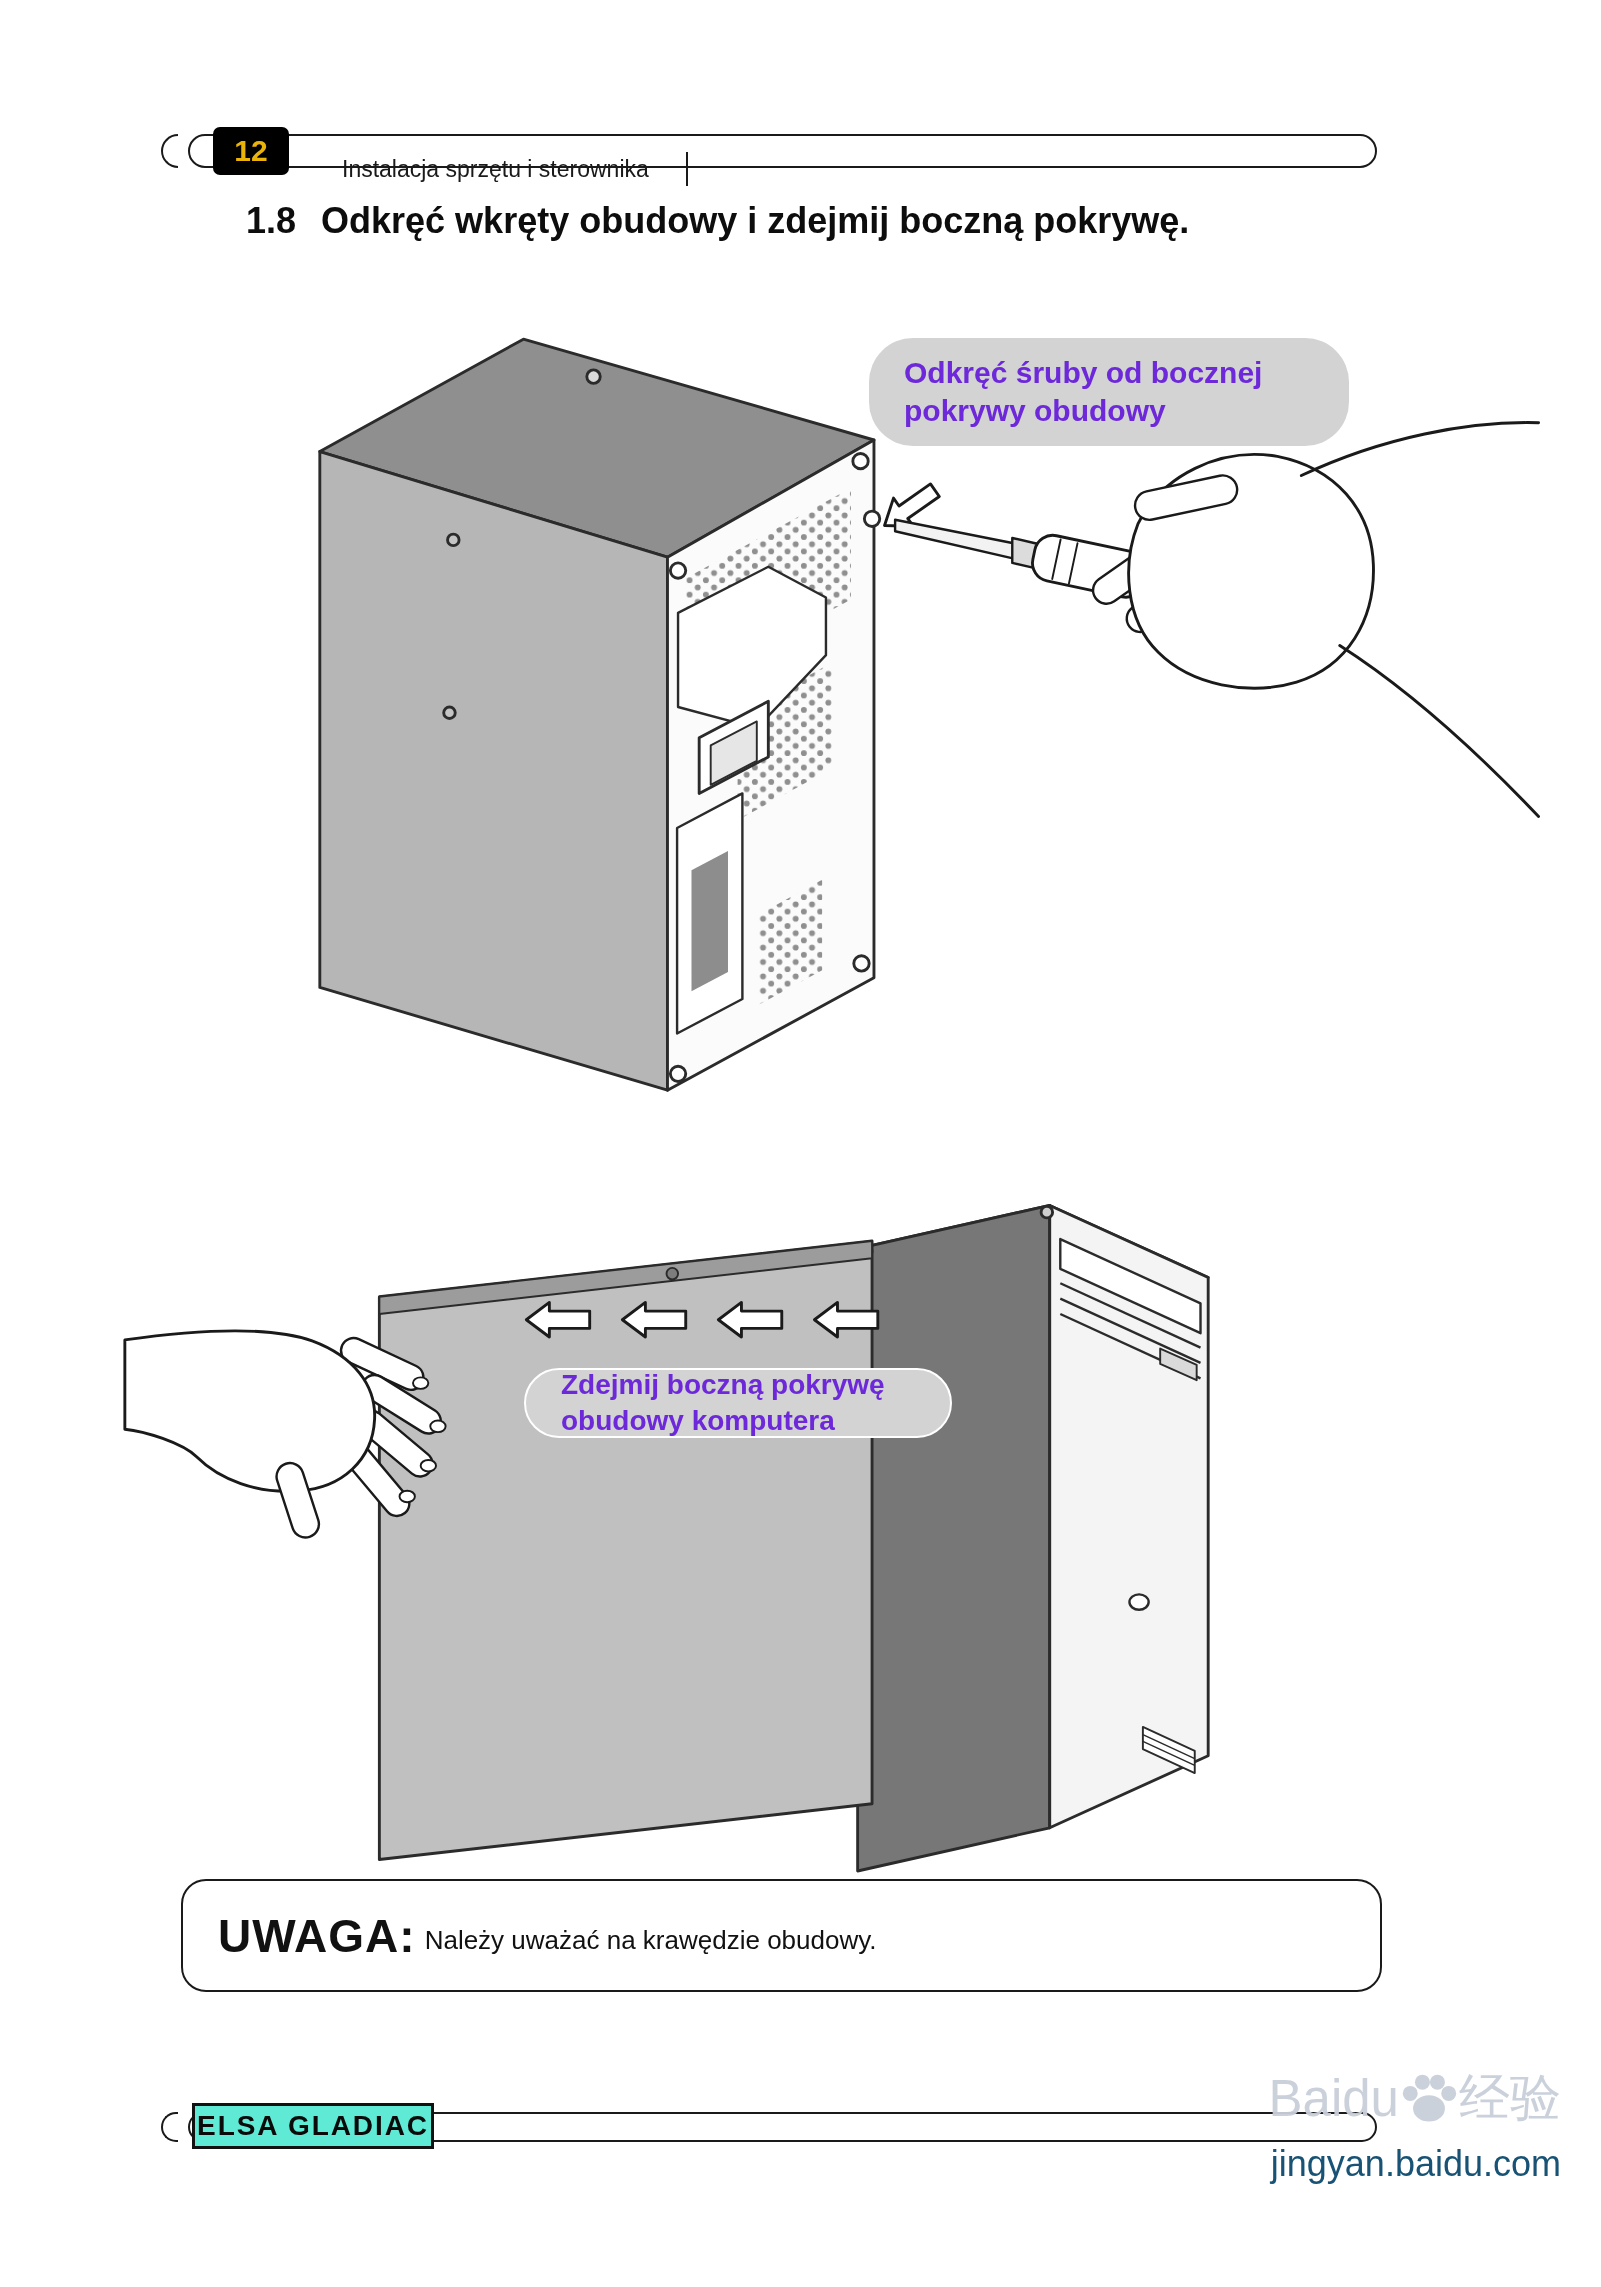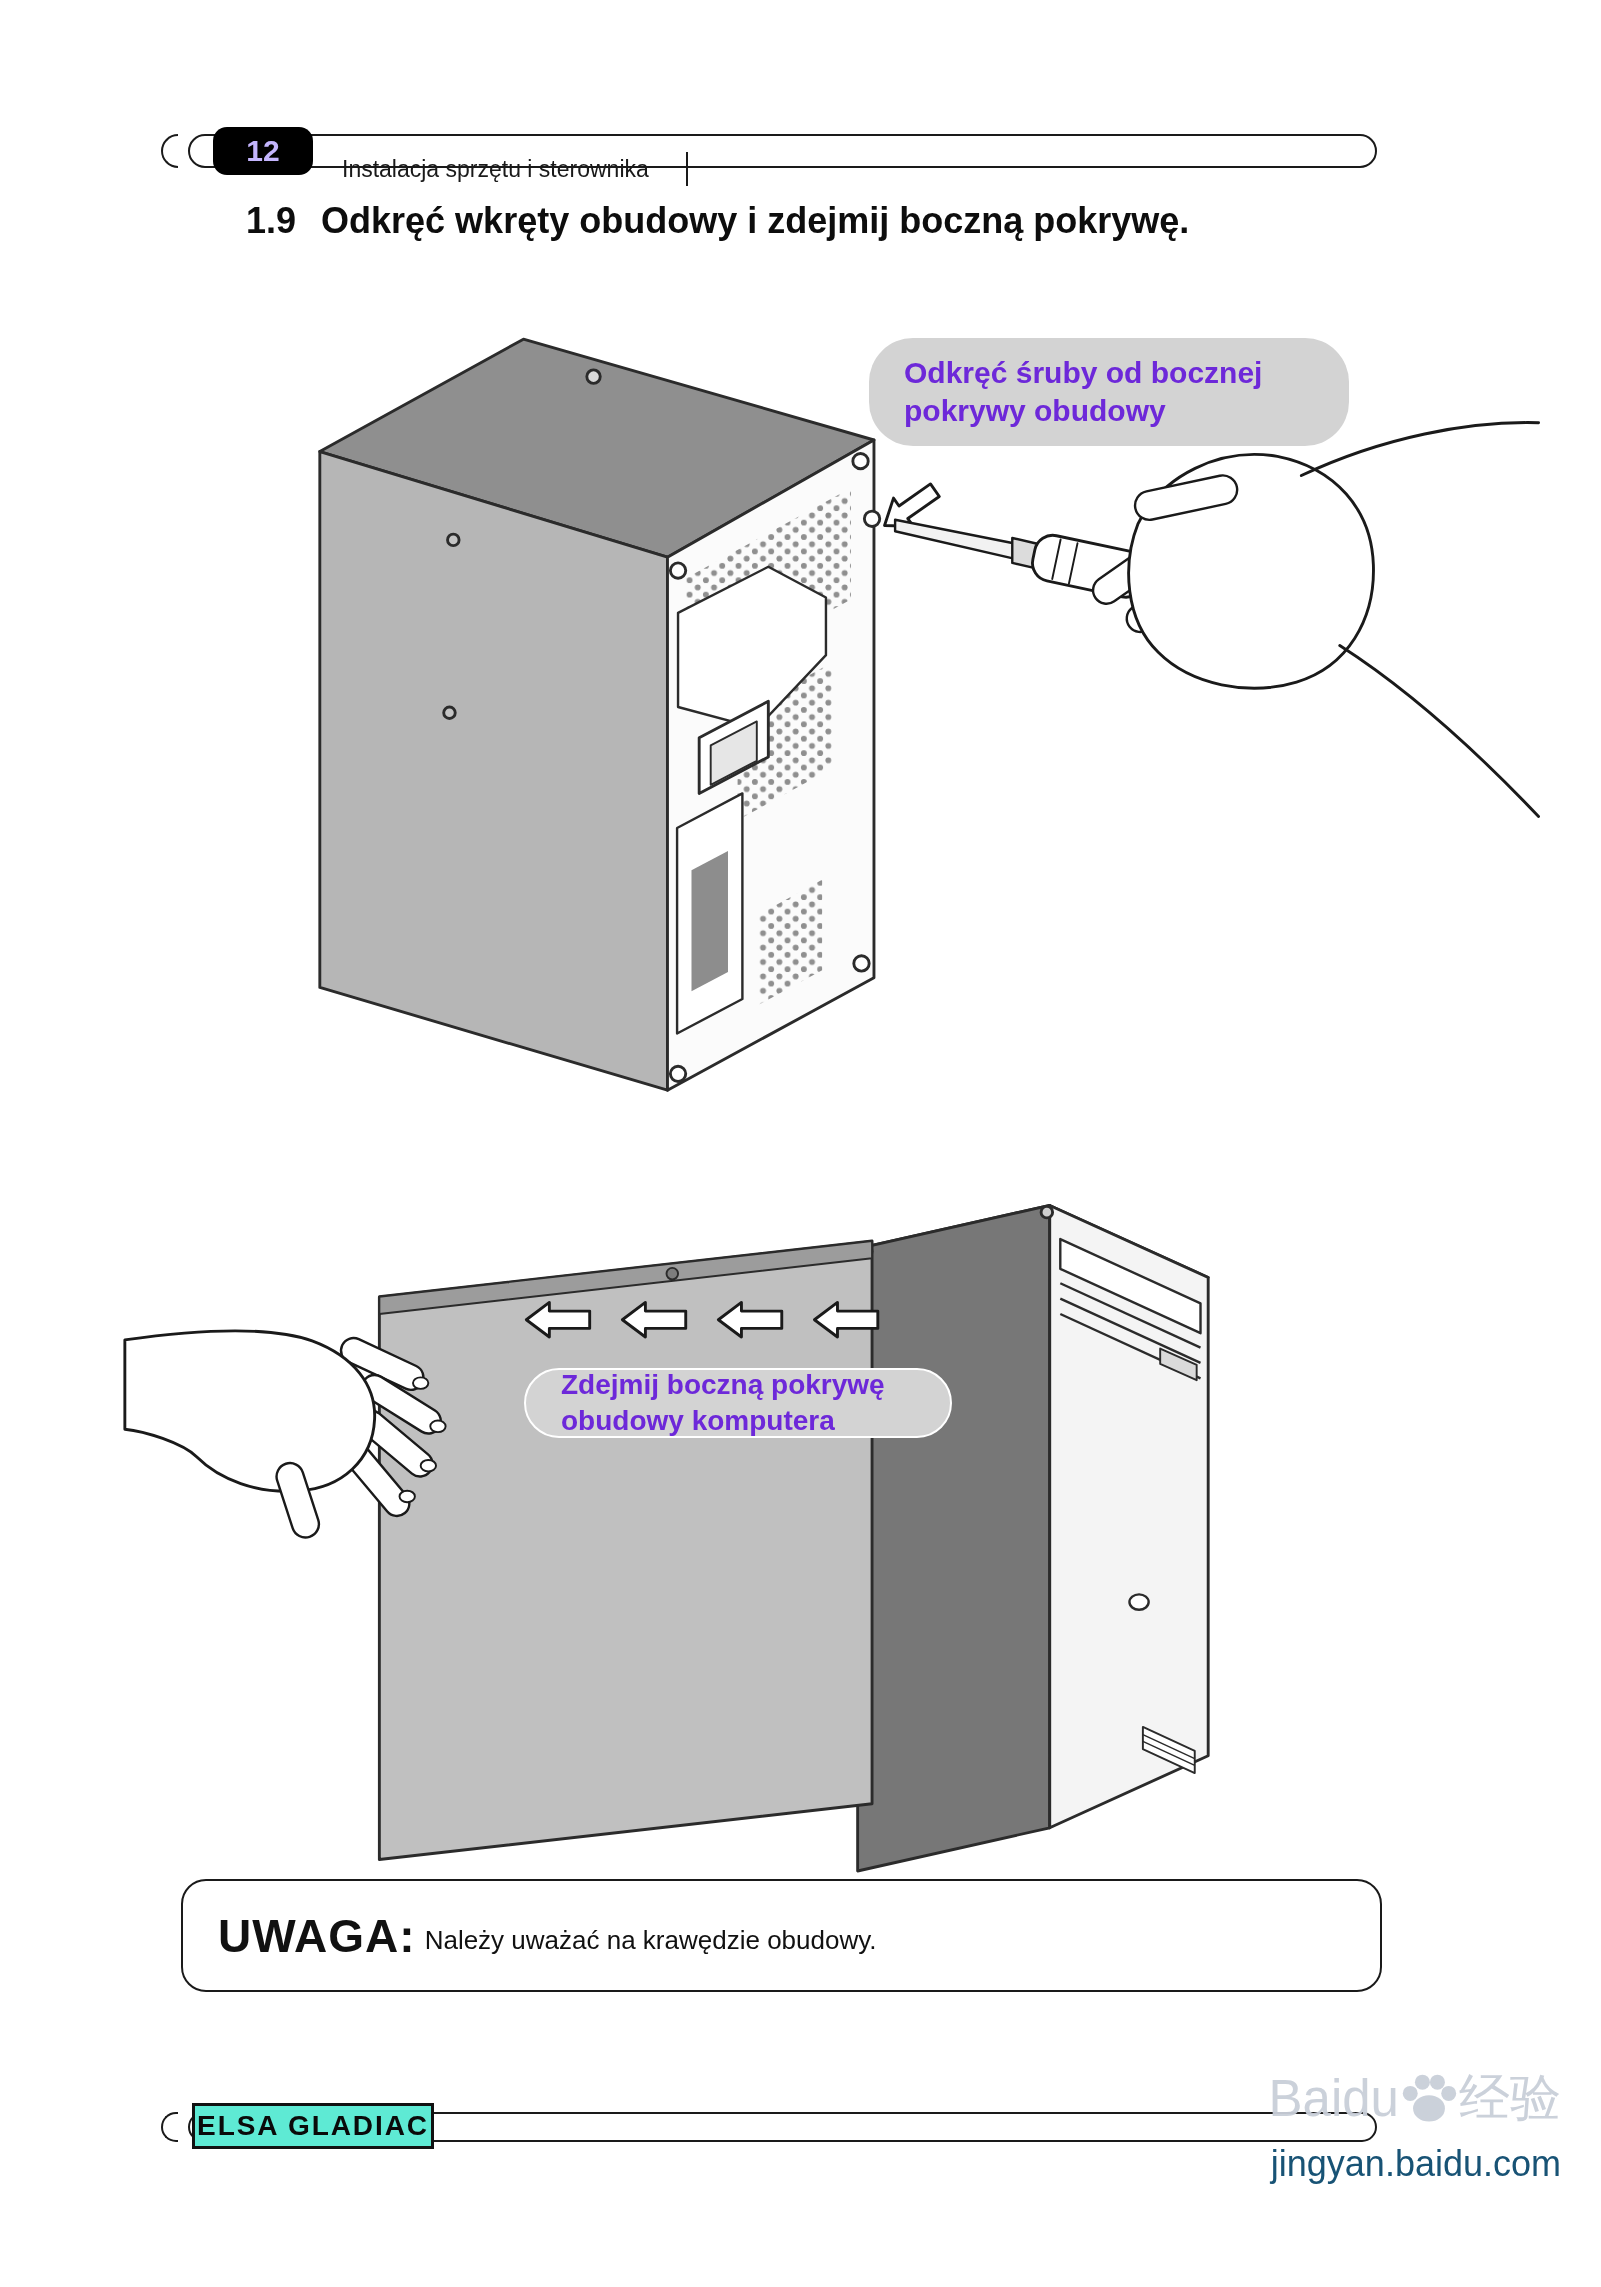--- a/index.html
+++ b/index.html
@@ -12,22 +12,22 @@
   
   .band { position:absolute; border:2.9px solid #1a1a1a; border-radius:17.3px; background:#fff; }
   .band.header { left:188px; top:134px; width:1189px; height:34px; }
   .band.footer { left:188px; top:2112px; width:1189px; height:30px; }
   .left-cap { position:absolute; width:17.3px; height:34px; border:2.9px solid #1a1a1a; border-right:none;
               border-radius:17.3px 0 0 17.3px; background:#fff; }
   .left-cap.header { left:161px; top:134px; }
   .left-cap.footer { left:161px; top:2112px; height:30px; }
 
   .page-num {
-    position:absolute; left:213px; top:127px; width:100px; height:48px;
-    background:#000; border-radius:14px; color:#c4b5fd; font-weight:700; font-size:30px;
+    position:absolute; left:213px; top:127px; width:76px; height:48px;
+    background:#000; border-radius:7px; color:#eab308; font-weight:700; font-size:30px;
     display:flex; align-items:center; justify-content:center; z-index:3;
   }
   .header-title-cell {
     position:absolute; left:323px; top:152px; width:365px; height:34px;
     border-right:2.9px solid #1a1a1a; display:flex; align-items:center;
     padding-left:19px; font-size:23px; color:#1a1a1a; z-index:2;
   }
 
   .brand-box {
     position:absolute; left:192px; top:2103px; width:242px; height:46px;
@@ -72,21 +72,21 @@
 <div class="page">
 
   <div class="left-cap header"></div>
   <div class="band header"></div>
   <div class="header-title-cell">
     <span>Instalacja sprzętu i sterownika</span>
   </div>
   <div class="page-num">12</div>
 
   <div class="heading">
-    <span>1.9</span>
+    <span>1.8</span>
     <span>Odkręć wkręty obudowy i zdejmij boczną pokrywę.</span>
   </div>
 
   <svg class="fig-layer" width="1601" height="2287" viewBox="0 0 1667 2381">
     <defs>
       <pattern id="vent" width="17" height="15" patternUnits="userSpaceOnUse">
         <circle cx="4" cy="4" r="3.1" fill="#8f8f8f"></circle>
         <circle cx="12.5" cy="11.5" r="3.1" fill="#8f8f8f"></circle>
       </pattern>
     </defs>

